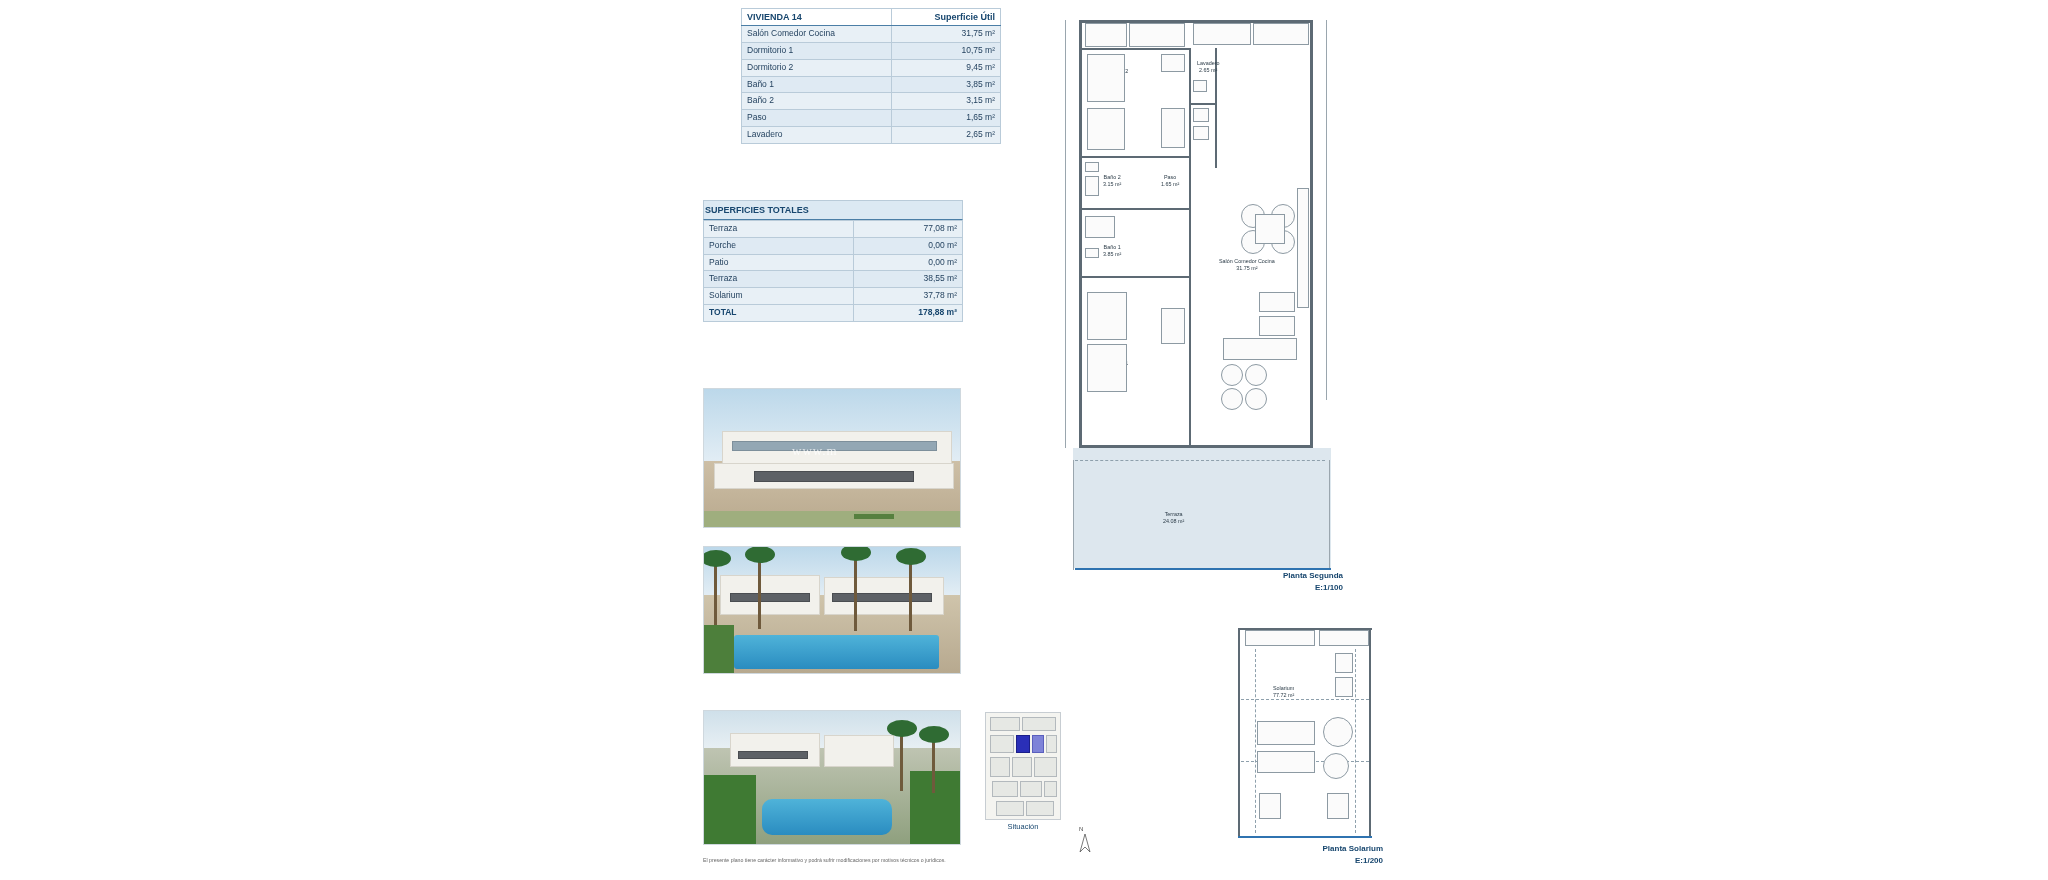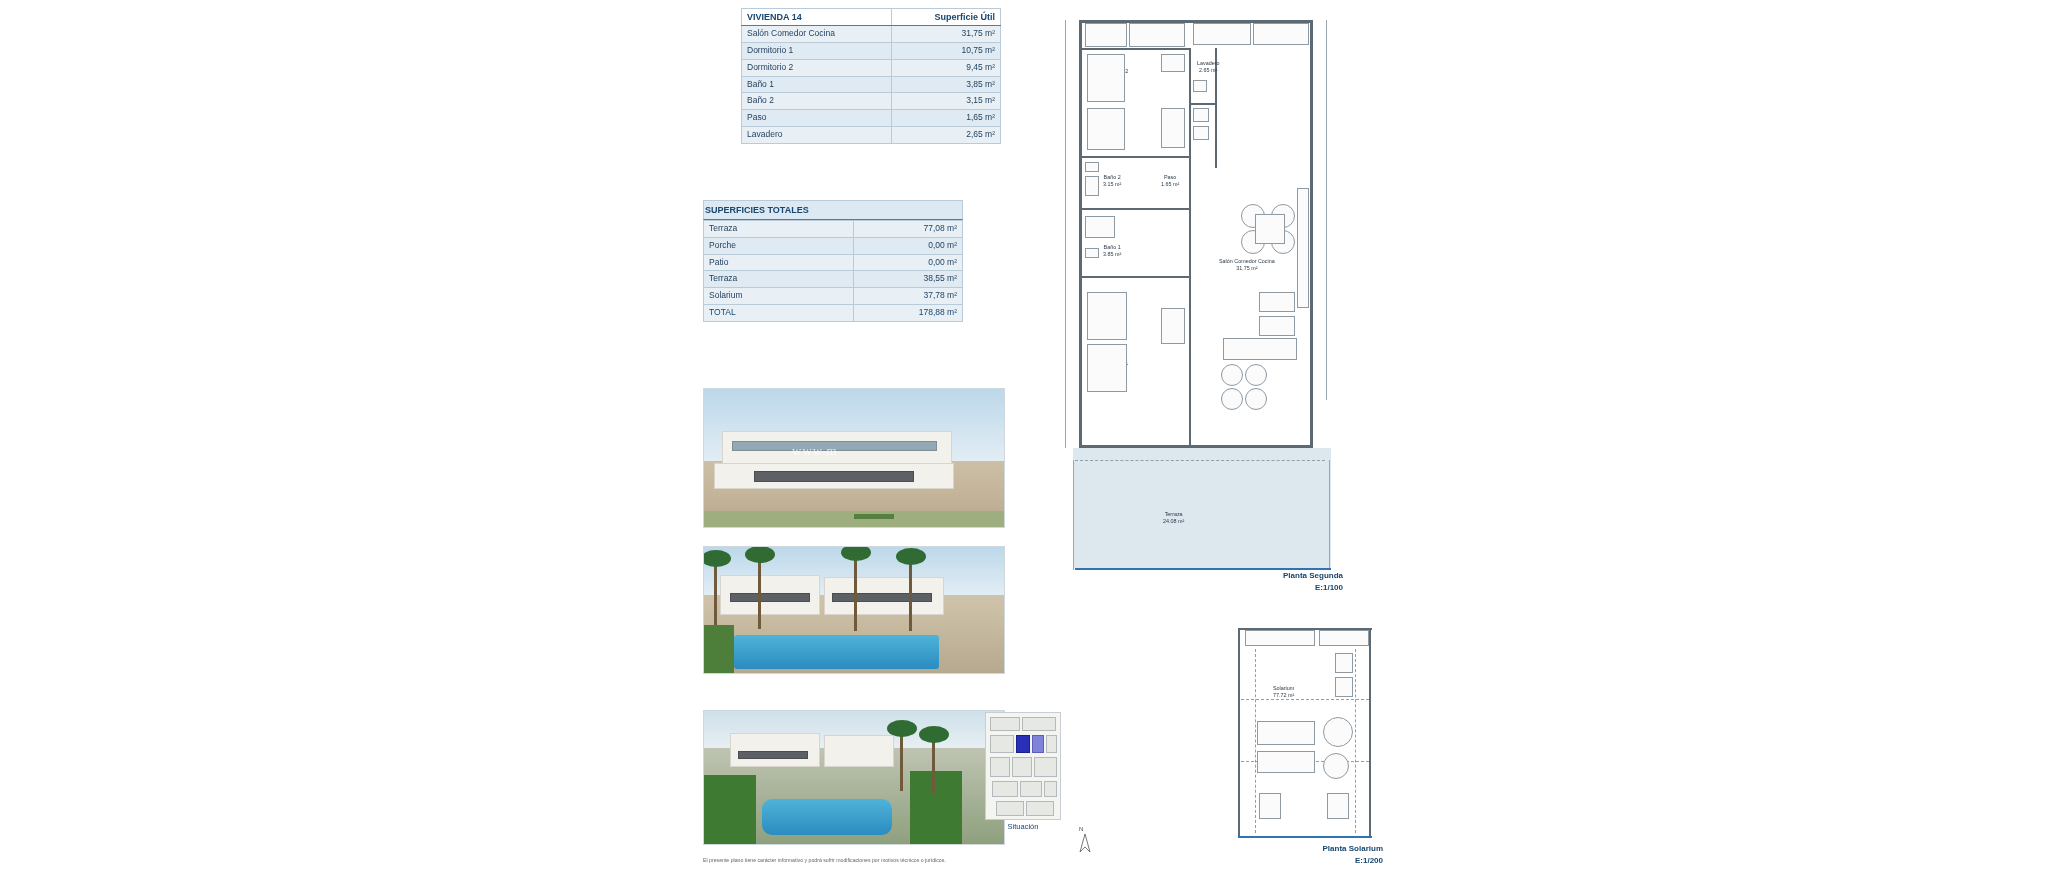--- a/index.html
+++ b/index.html
@@ -42,41 +42,41 @@
     font-size: 9px;
     color: #17466e;
     border-bottom: 1px solid #4b7ea6;
   }
   table.spec thead th.right { text-align: right; }
   table.spec thead th.left  { text-align: left; }
   table.spec tbody td.name  { text-align: left;  background: #e8f0f6; }
   table.spec tbody td.val   { text-align: right; background: #e8f0f6; width: 42%; }
   table.spec tbody tr:nth-child(even) td { background: #dfeaf3; }
   table.spec tbody tr.total td {
-    font-weight: normal;
+    font-weight: bold;
     background: #e8f0f6;
     border-top: 1px solid #4b7ea6;
     color: #17466e;
     margin-top: 36px;
   }
   .tbl-head-band {
     background: #dce9f3;
     border: 1px solid #b9cbd9;
     border-bottom: 1px solid #4b7ea6;
     font-weight: bold;
     font-size: 9px;
     color: #17466e;
     padding: 4px 1px;
   }
 
   
   .render {
     position: absolute;
     left: 703px;
-    width: 302px;
+    width: 258px;
     overflow: hidden;
     border: 1px solid #cfd8de;
     text-align: center;
   }
   #render-1 { top: 388px; height: 140px; }
   #render-2 { top: 546px; height: 128px; }
   #render-3 { top: 710px; height: 135px; }
 
   .sky {
     position: absolute; left:0; top:0; width:100%; height:55%;

